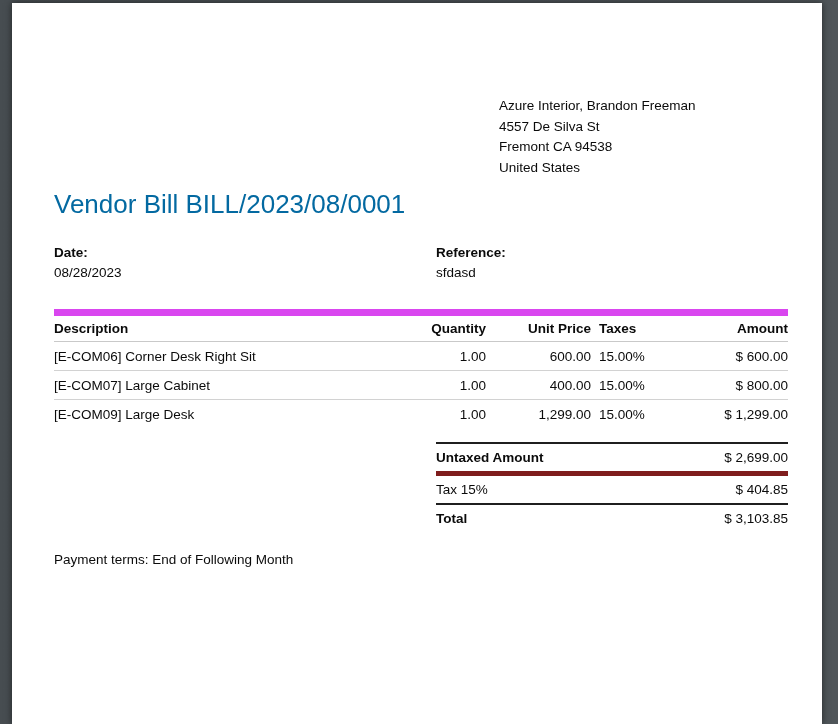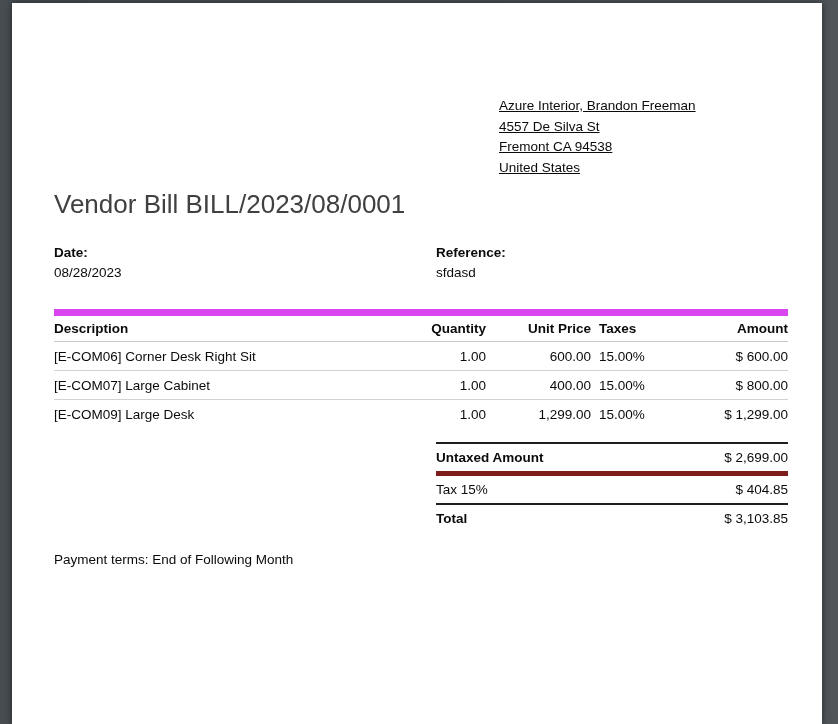--- a/index.html
+++ b/index.html
@@ -21,28 +21,27 @@
     box-shadow: 0 0 7px rgba(0,0,0,0.55);
     color: #0b0b0b;
     font-size: 13.5px;
   }
   .content { padding: 0 34px 0 42px; }
 
   .address {
     margin: 93px 0 8px 445px;
     line-height: 20.5px;
     font-size: 13.5px;
-    text-decoration: underline;
   }
   .page-title {
     margin-top: 5px;
     font-size: 26px;
     font-weight: 400;
     line-height: 36px;
-    color: #404040;
+    color: #0369a1;
   }
   .info-row {
     display: flex;
     margin-top: 21px;
     line-height: 20px;
   }
   .info-col-date { width: 382px; flex: none; }
   .info-col-ref { flex: 1; }
   .info-label { font-weight: 700; }
   .info-value { font-weight: 400; }

